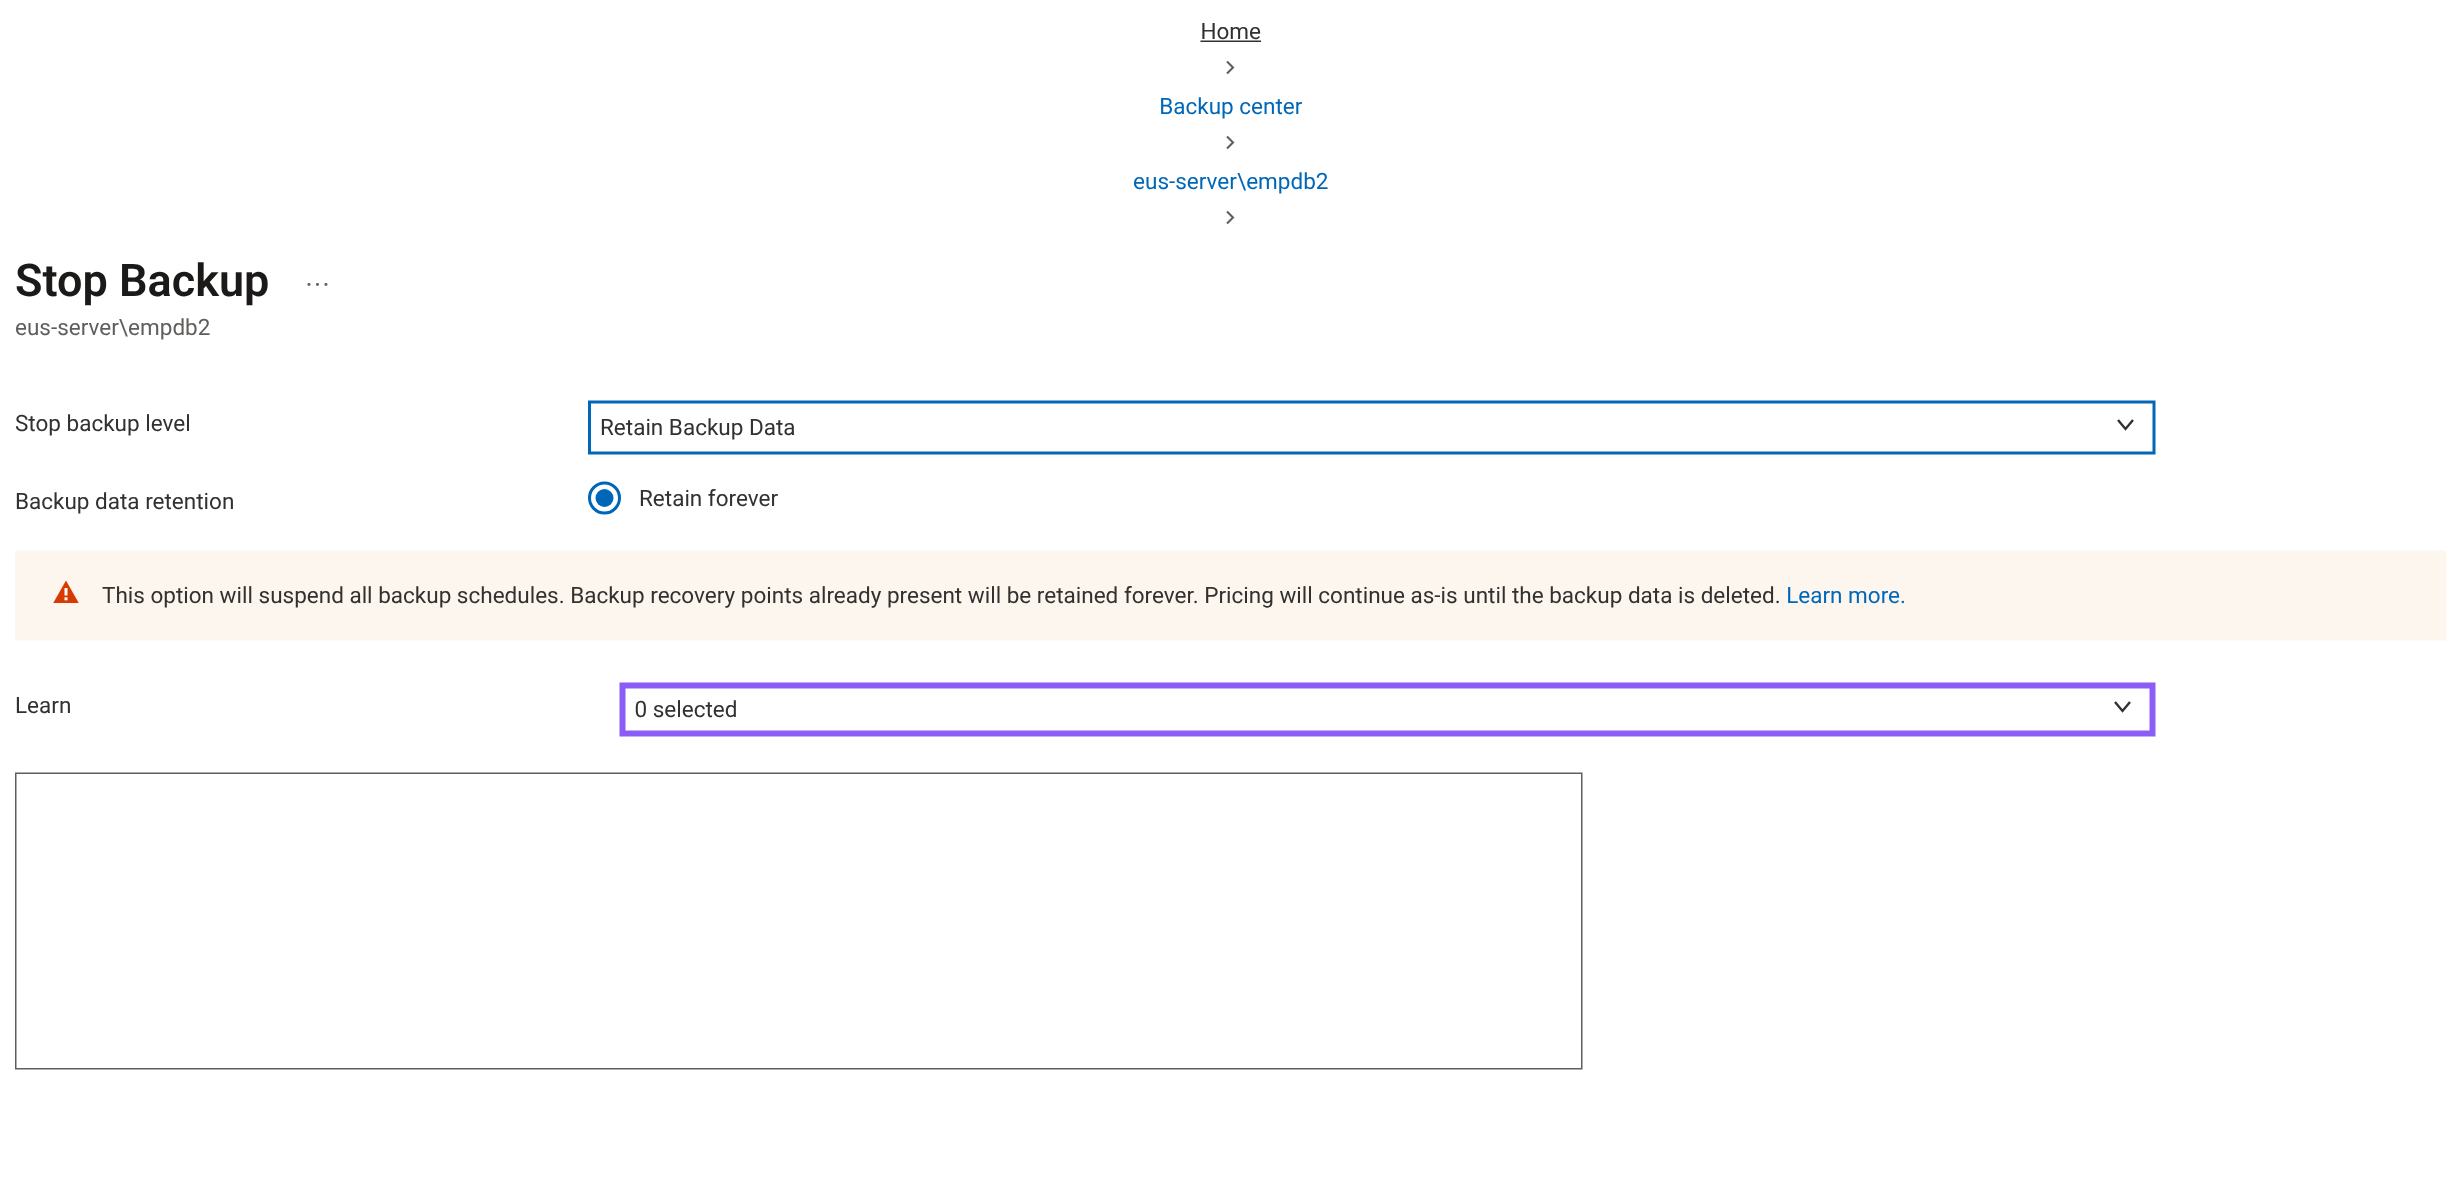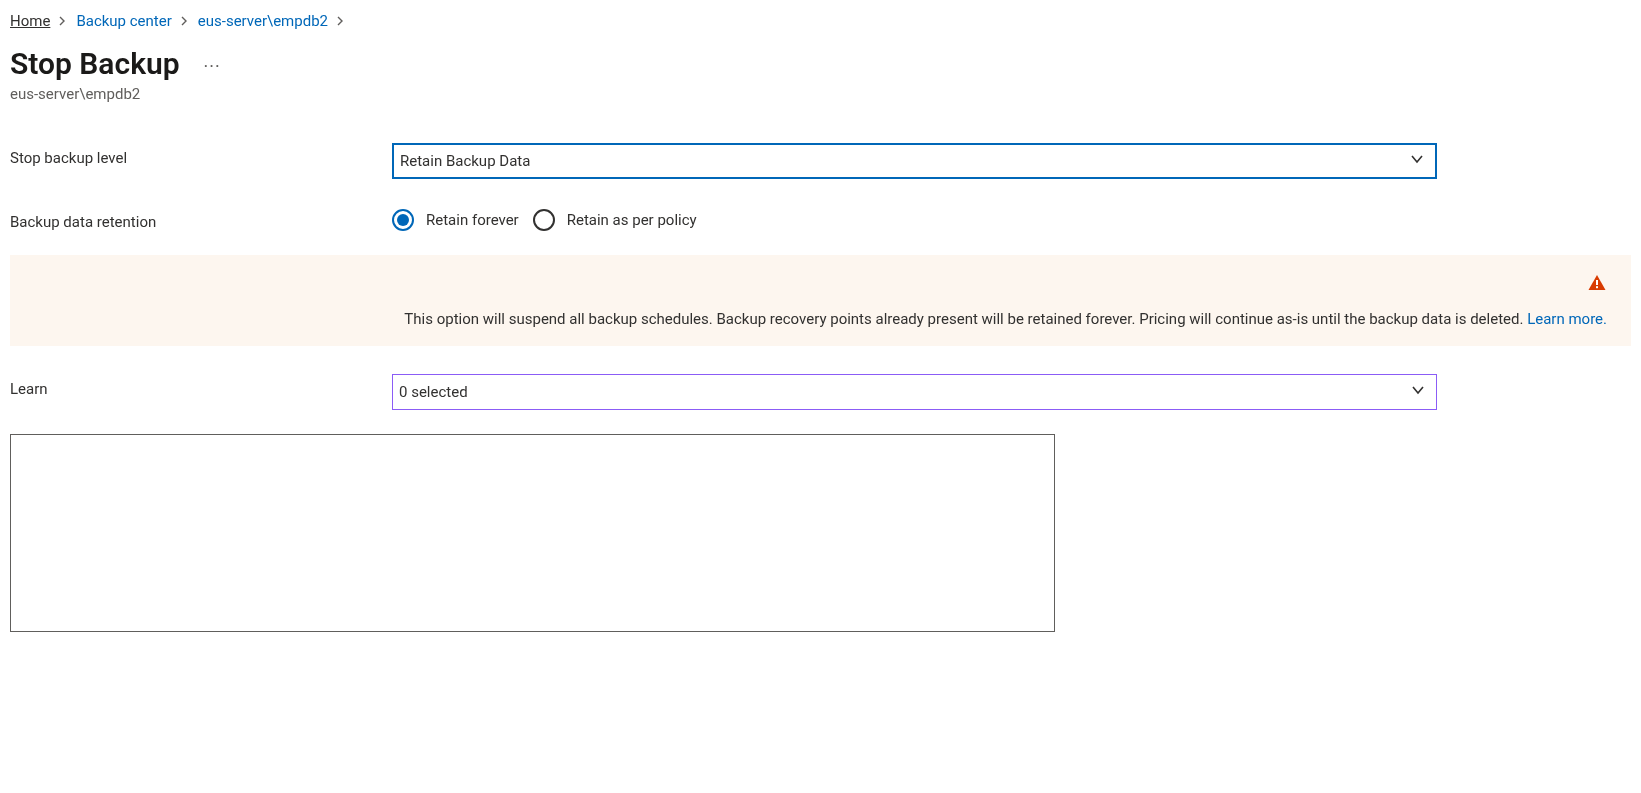--- a/index.html
+++ b/index.html
@@ -14,20 +14,21 @@
       background: #ffffff;
       padding: 12px 10px;
       width: 1641px;
     }
     .breadcrumb {
       display: flex;
       align-items: center;
       gap: 8px;
       font-size: 15px;
       margin-bottom: 16px;
+      flex-direction: column;
     }
     .breadcrumb a {
       color: #0067b8;
       text-decoration: none;
       cursor: pointer;
     }
     .breadcrumb a.home {
       color: #323130;
       text-decoration: underline;
     }
@@ -57,21 +58,21 @@
       font-size: 15px;
       color: #605e5c;
       margin-bottom: 40px;
     }
     .form-row {
       display: flex;
       align-items: flex-start;
       margin-bottom: 24px;
     }
     .form-row.tight {
-      margin-bottom: 28px;
+      margin-bottom: 16px;
     }
     .form-label {
       width: 382px;
       flex-shrink: 0;
       font-size: 15px;
       color: #323130;
       padding-top: 6px;
     }
     .form-control-col {
       flex: 1;
@@ -83,21 +84,22 @@
       height: 36px;
       display: flex;
       align-items: center;
       padding: 0 6px;
       font-size: 15px;
       color: #323130;
       cursor: pointer;
       background: #fff;
     }
     .select-box.plain {
-      border: 1px solid #8b5cf6;
+      border: 4px solid #8b5cf6;
+      margin-left: 21px;
     }
     .select-box .chevron {
       position: absolute;
       right: 10px;
       top: 50%;
       transform: translateY(-50%);
     }
     .radio-group {
       display: flex;
       flex-direction: row;
@@ -130,25 +132,24 @@
       background: #0067b8;
     }
     .radio-label {
       font-size: 15px;
       color: #323130;
     }
     .info-banner {
       background: #fdf6ef;
       padding: 18px 24px;
       display: flex;
-      align-items: flex-end;
+      align-items: center;
       gap: 14px;
       margin-bottom: 28px;
       margin-top: 6px;
-      flex-direction: column;
     }
     .warn-icon {
       flex-shrink: 0;
     }
     .info-text {
       font-size: 15px;
       color: #323130;
     }
     .info-text a {
       color: #0067b8;
@@ -217,24 +218,20 @@
 <div class="form-row">
   <div class="form-label">Backup data retention</div>
   <div class="form-control-col">
     <div class="radio-group">
       <div class="radio-item">
         <span class="radio-circle selected">
           <span class="radio-dot"></span>
         </span>
         <span class="radio-label">Retain forever</span>
       </div>
-      <div class="radio-item">
-        <span class="radio-circle"></span>
-        <span class="radio-label">Retain as per policy</span>
-      </div>
     </div>
   </div>
 </div>
 
 <div class="info-banner">
   <span class="warn-icon">
     <svg width="20" height="20" viewBox="0 0 20 20">
       <path d="M10 2 L18.5 17 L1.5 17 Z" fill="#d83b01"></path>
       <rect x="9" y="7" width="2" height="5" fill="#fff"></rect>
       <rect x="9" y="13.2" width="2" height="2" fill="#fff"></rect>

